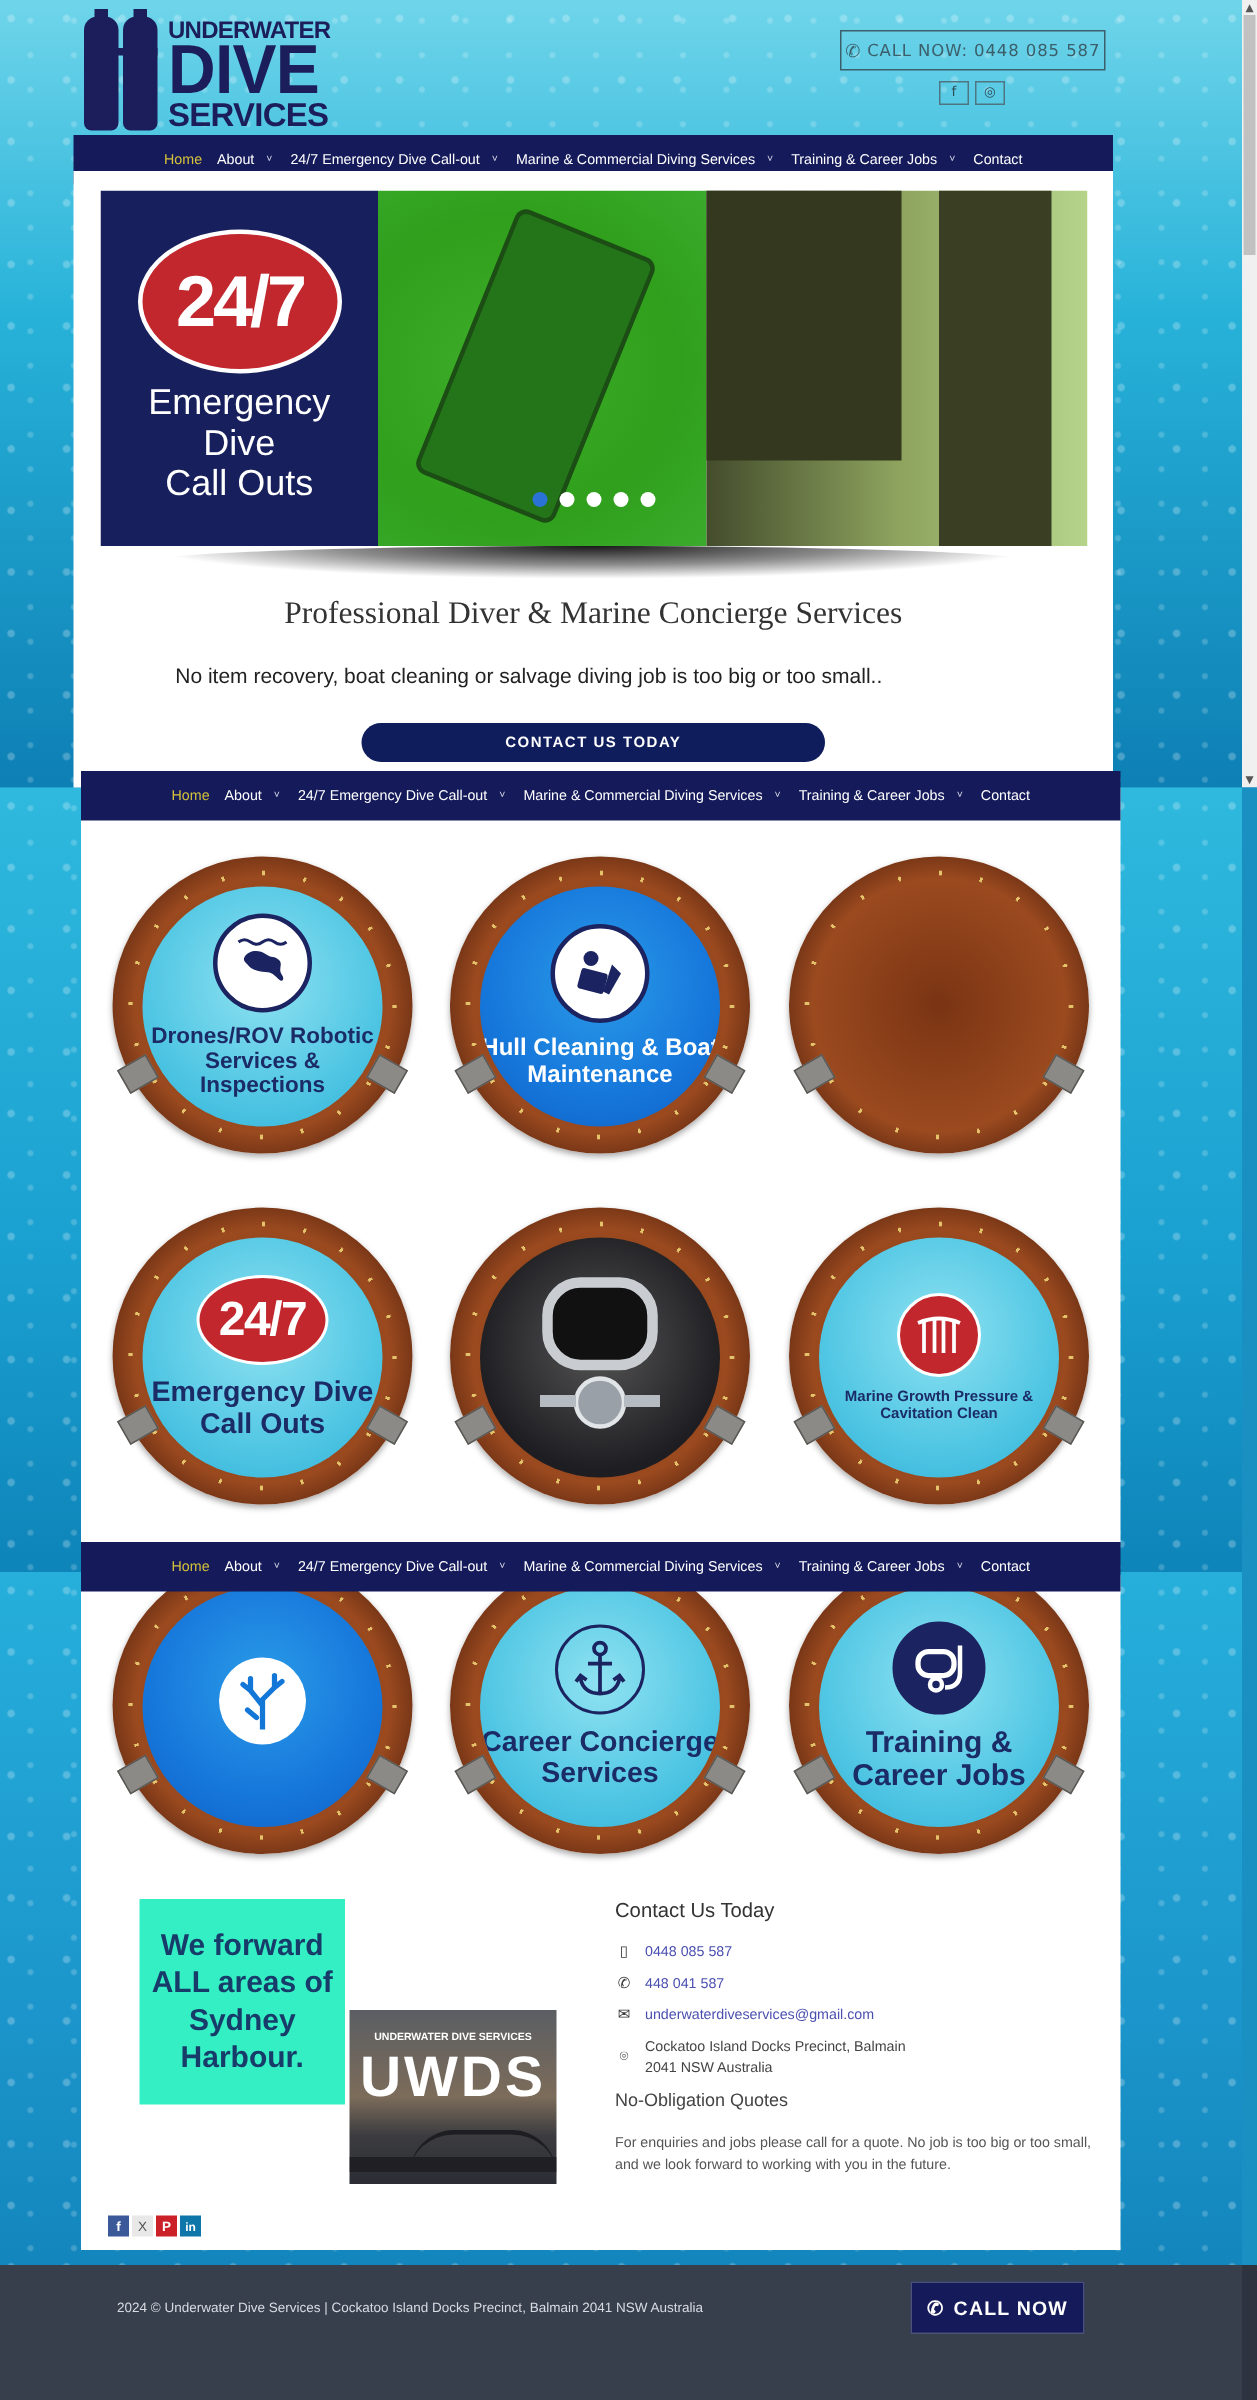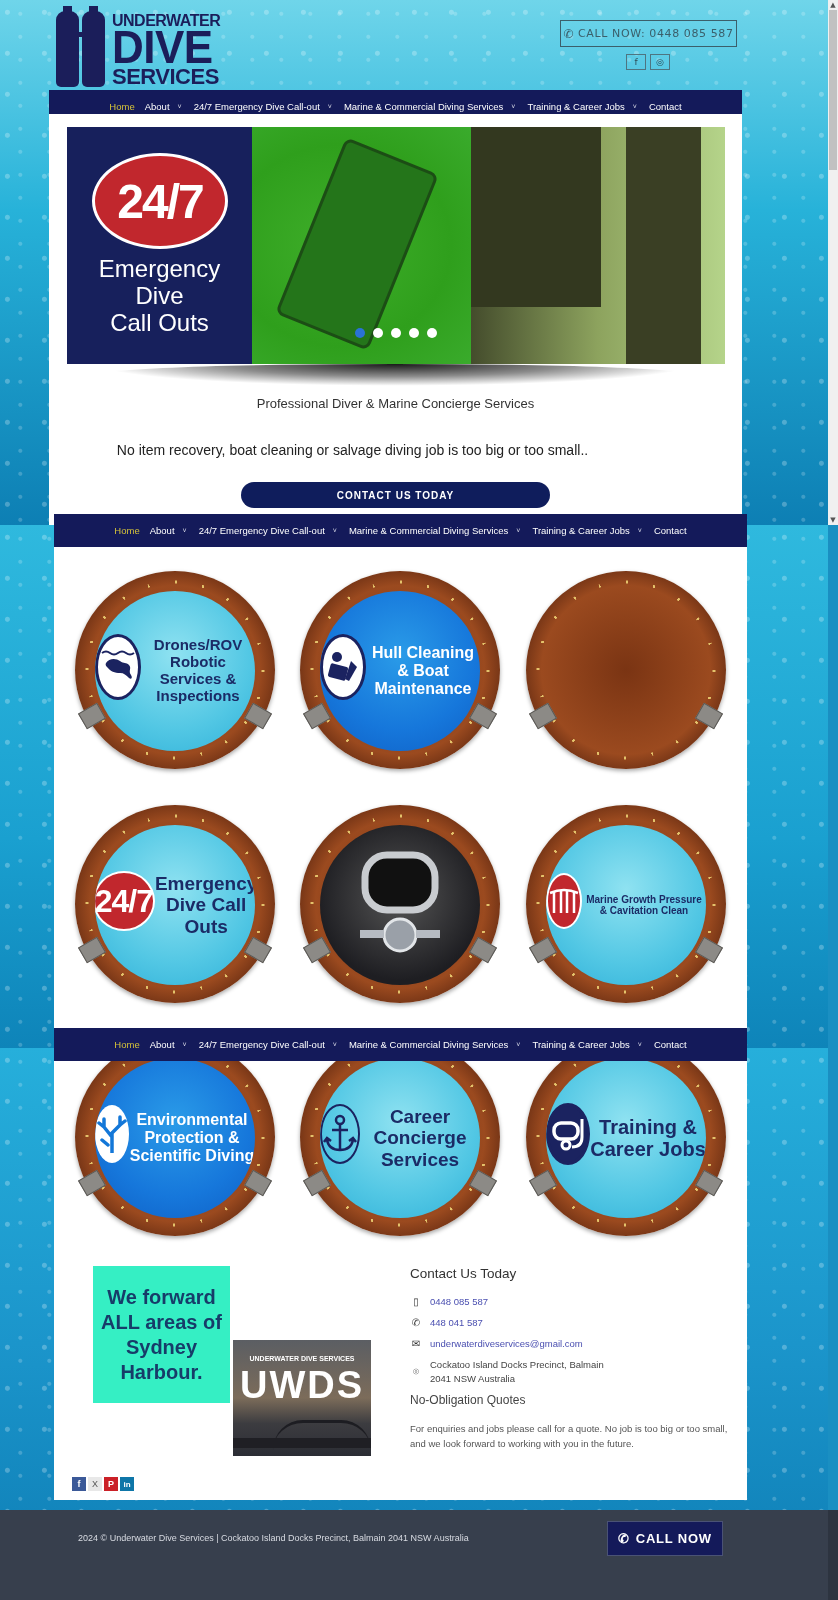--- a/index.html
+++ b/index.html
@@ -68,35 +68,35 @@
 .phone{position:absolute;left:55px;top:22px;width:100px;height:190px;border:3px solid #1c4d15;border-radius:8px;background:#24751a;transform:rotate(22deg);}
 .sl-right{position:absolute;left:404px;top:0;width:254px;height:237px;background:linear-gradient(90deg,#444c2c 0%,#8da35e 50%,#b5d48a 100%);}
 .post{position:absolute;top:0;left:0;width:130px;height:180px;background:#33381f;}
 .post2{position:absolute;top:0;left:155px;width:75px;height:237px;background:#3a3f24;}
 .dots{position:absolute;left:288px;top:201px;display:flex;gap:8px;}
 .dot{width:10px;height:10px;border-radius:50%;background:#fff;}
 .dot.active{background:#2a72d6;}
 .slider-shadow{position:absolute;left:95px;top:364px;width:600px;height:22px;border-radius:50%;
  background:radial-gradient(ellipse at 50% 0%,rgba(0,0,0,.9) 0%,rgba(0,0,0,.45) 40%,transparent 70%);}
 
-.tagline{position:absolute;left:49px;top:396px;width:693px;text-align:center;font-family:Liberation Sans, sans-serif;font-size:13px;color:#333;}
+.tagline{position:absolute;left:49px;top:396px;width:693px;text-align:center;font-family:Liberation Serif, serif;font-size:21px;color:#333;}
 .subline{position:absolute;left:49px;top:442px;width:607px;text-align:center;font-family:"Liberation Sans",sans-serif;font-size:14px;color:#222;}
 .cta{position:absolute;left:241px;top:482px;width:309px;height:26px;border-radius:14px;background:#0f1d5c;color:#fff;
  font-family:"Liberation Sans",sans-serif;font-size:10px;font-weight:bold;letter-spacing:1px;display:flex;align-items:center;justify-content:center;border:none;}
 
 
 .port{position:absolute;width:200px;height:198px;}
 .port .ring{position:absolute;inset:0;border-radius:50%;
  background:radial-gradient(circle,#7a3413 0%,#9b4a1f 60%,#5d2710 80%,#8b4a25 100%);box-shadow:0 2px 4px rgba(0,0,0,.35);}
 .port .ring::after{content:"";position:absolute;inset:6px;border-radius:50%;
  background:repeating-conic-gradient(from 0deg,#e4c36b 0 1.2deg,transparent 1.2deg 18deg);
  -webkit-mask:radial-gradient(circle,transparent 86px,#000 87px,#000 89px,transparent 90px);
  mask:radial-gradient(circle,transparent 86px,#000 87px,#000 89px,transparent 90px);}
 .port .glass{position:absolute;left:20px;top:20px;width:160px;height:160px;border-radius:50%;overflow:hidden;
- display:flex;flex-direction:row;align-items:center;justify-content:center;text-align:center;
+ display:flex;flex-direction:column;align-items:center;justify-content:center;text-align:center;
  font-family:"Liberation Sans",sans-serif;font-weight:bold;}
 .port .hinge{position:absolute;width:22px;height:18px;background:#8c8a86;border:1px solid #5a5854;}
 .port .h-l{left:6px;top:136px;transform:rotate(-30deg);}
 .port .h-r{right:6px;top:136px;transform:rotate(30deg);}
 .glass.light{background:radial-gradient(circle at 50% 40%,#8fe2f1 0%,#52c7e4 60%,#2fb0d8 100%);color:#1b2b66;}
 .glass.blue{background:radial-gradient(circle at 50% 40%,#2a9be8 0%,#1677db 60%,#0f5fc4 100%);color:#fff;}
 .glass.dark{background:radial-gradient(circle at 50% 45%,#555 0%,#1e1e22 70%);}
 .ic{width:66px;height:66px;border-radius:50%;display:flex;align-items:center;justify-content:center;margin-bottom:8px;}
 .ic.navy-w{background:#fff;border:3px solid #1b2360;color:#1b2360;}
 .ic.navy{background:#1b2360;color:#fff;border:3px solid #1b2360;}
@@ -330,21 +330,20 @@
 <div class="panel p3"></div>
 
 <a class="port" style="left:75px;top:1038px">
   <div class="ring"></div>
   <div class="glass blue">
     <div class="ic white" style="width:58px;height:58px">
         <svg width="34" height="38" viewBox="0 0 34 38">
           <path d="M17 38V18M17 22L9 12V4M17 18l8-8V2M9 12L4 8M25 10l5-4M13 30l-6-5" stroke="#1377d8" stroke-width="3.5" fill="none" stroke-linecap="round"></path>
         </svg>
       </div>
-    <div class="port-label" style="font-size:16px">Environmental Protection &amp; Scientific Diving</div>
   </div>
   <div class="hinge h-l"></div>
     <div class="hinge h-r"></div>
 </a>
 <a class="port" style="left:300px;top:1038px">
   <div class="ring"></div>
   <div class="glass light">
     <div class="ic outline" style="width:60px;height:60px">
         <svg width="36" height="40" viewBox="0 0 36 40">
           <circle cx="18" cy="6" r="4" stroke="#1b2360" stroke-width="2.5" fill="none"></circle>

